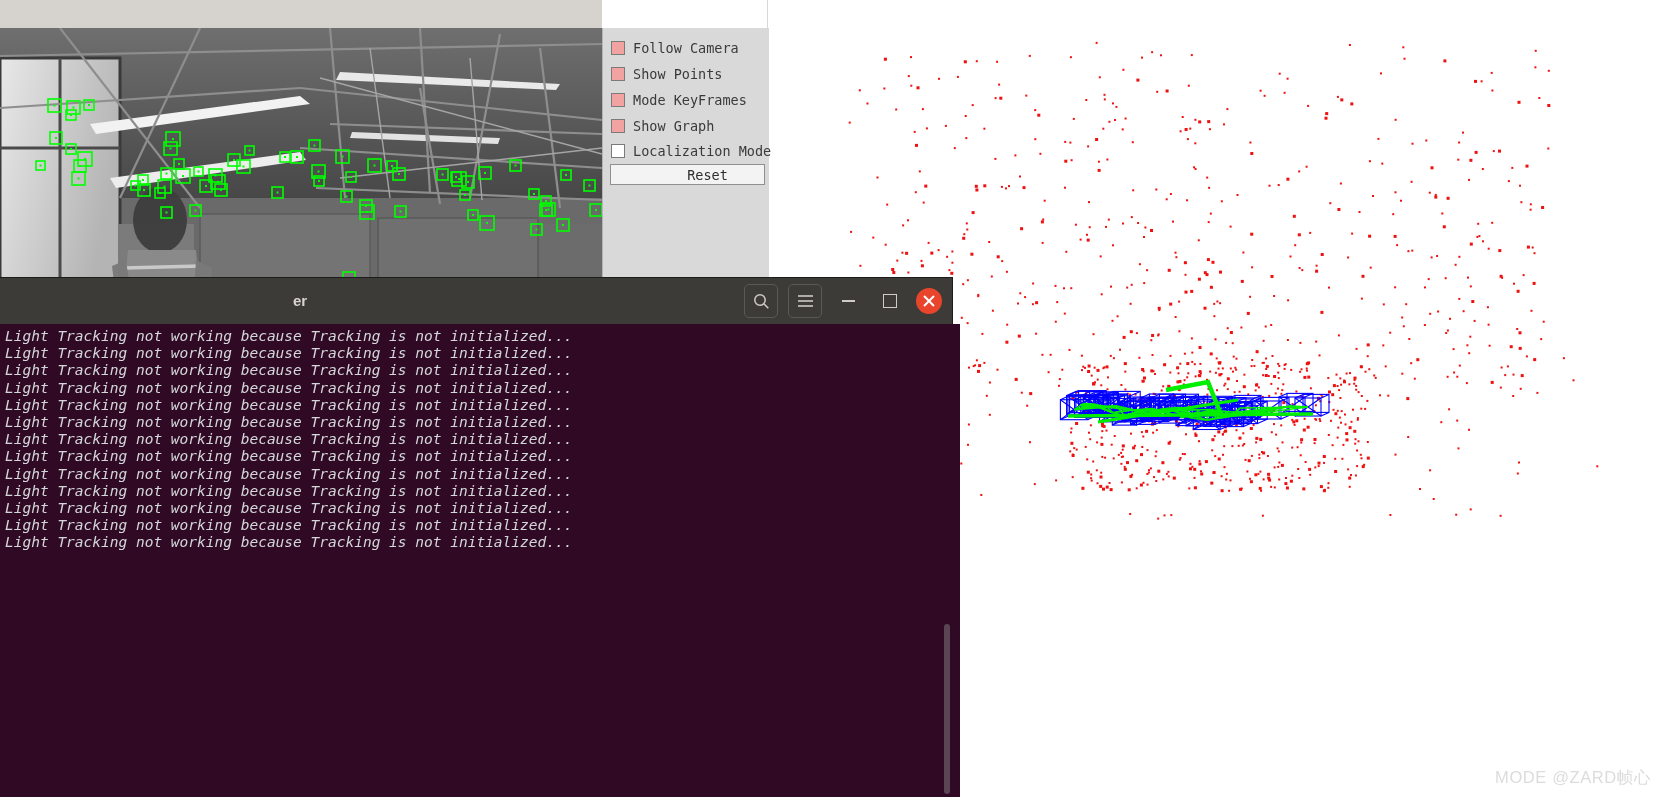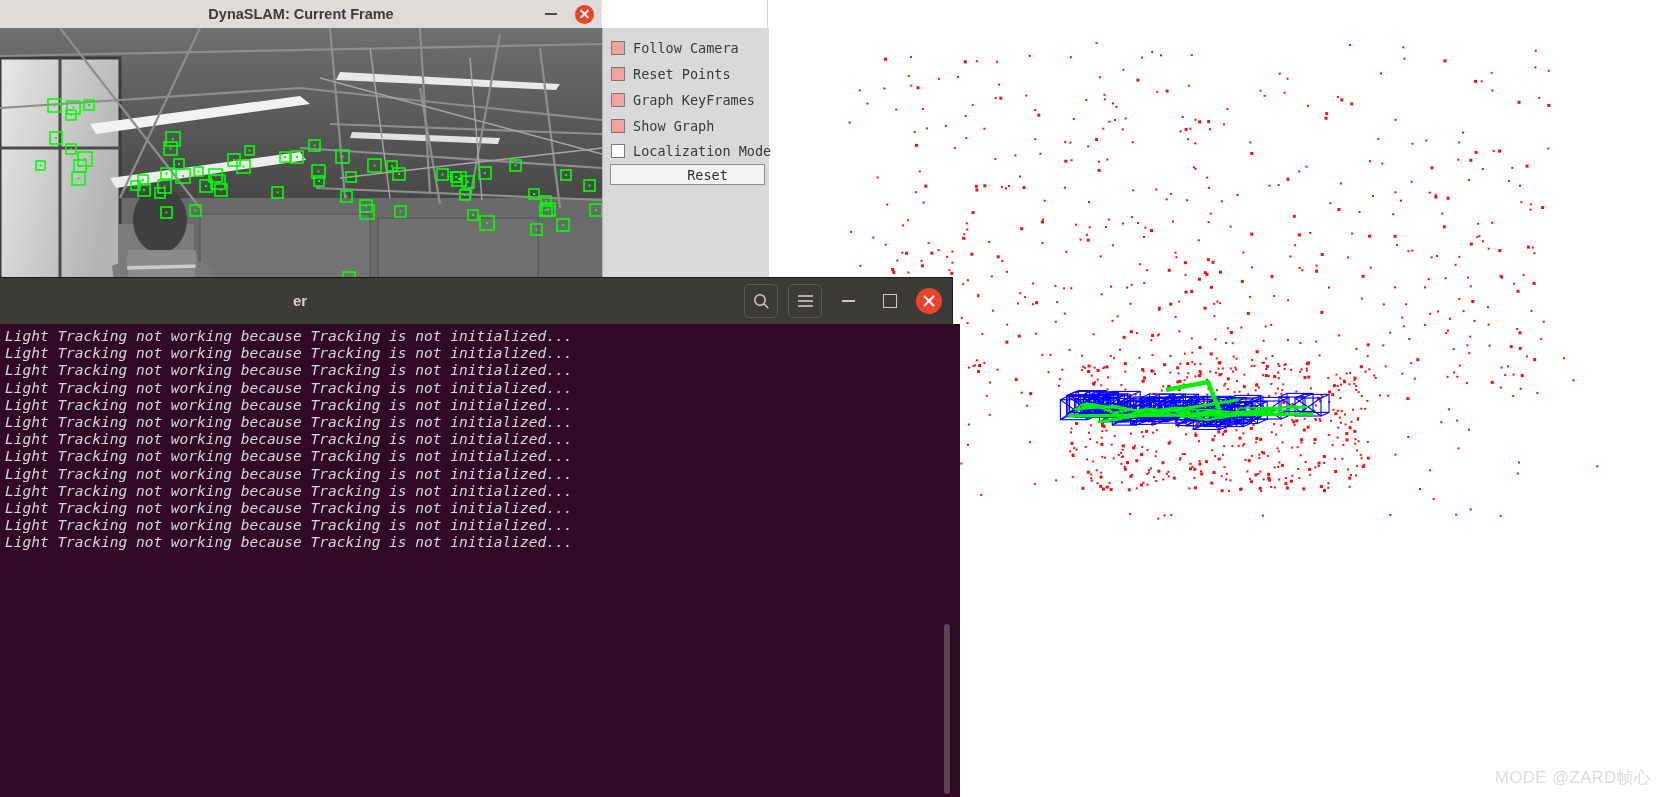--- a/index.html
+++ b/index.html
@@ -1650,47 +1650,38 @@
   </div>
 
   <div class="panel-filler"></div>
   <div class="ctrl-panel">
     <div class="ctrl-row" style="top:12px">
       <span class="ctrl-box on"></span>
       <span>Follow Camera</span>
     </div>
     <div class="ctrl-row" style="top:38px">
       <span class="ctrl-box on"></span>
-      <span>Reset Points</span>
+      <span>Show Points</span>
     </div>
     <div class="ctrl-row" style="top:64px">
       <span class="ctrl-box on"></span>
-      <span>Graph KeyFrames</span>
+      <span>Mode KeyFrames</span>
     </div>
     <div class="ctrl-row" style="top:90px">
       <span class="ctrl-box on"></span>
       <span>Show Graph</span>
     </div>
     <div class="ctrl-row" style="top:115px">
       <span class="ctrl-box off"></span>
       <span>Localization Mode</span>
     </div>
     <div class="reset-btn">Reset</div>
   </div>
 
   <div class="frame-win">
-    <div class="fw-titlebar">
-      <div class="fw-title">DynaSLAM: Current Frame</div>
-      <div class="fw-btns">
-        <div>
-            <div class="fw-min"></div>
-          </div>
-        <div class="fw-close"></div>
-      </div>
-    </div>
 
     <div class="fw-image">
       <svg width="602" height="455" viewBox="0 0 602 455">
         <defs>
           <linearGradient id="ceil" x1="0" y1="0" x2="0" y2="1">
             <stop offset="0%" stop-color="#6f6f6f"></stop>
               <stop offset="100%" stop-color="#454545"></stop>
           </linearGradient>
           <linearGradient id="winglow" x1="0" y1="0" x2="1" y2="0.4">
             <stop offset="0%" stop-color="#e8e8e8"></stop>

